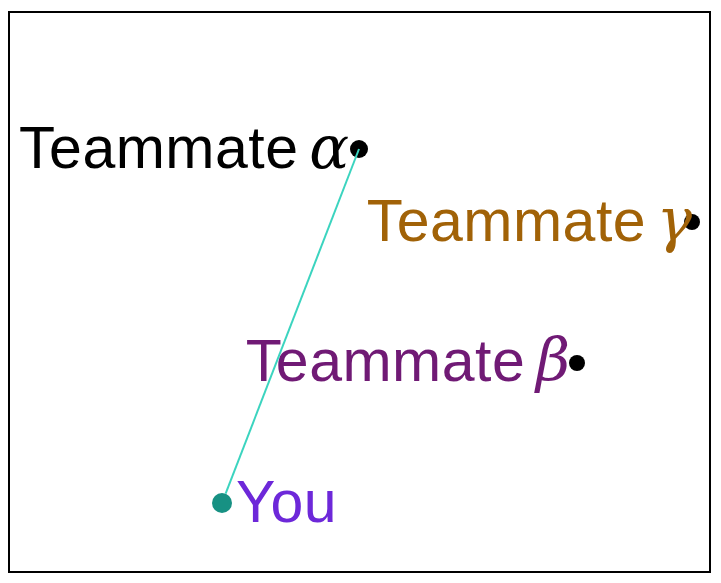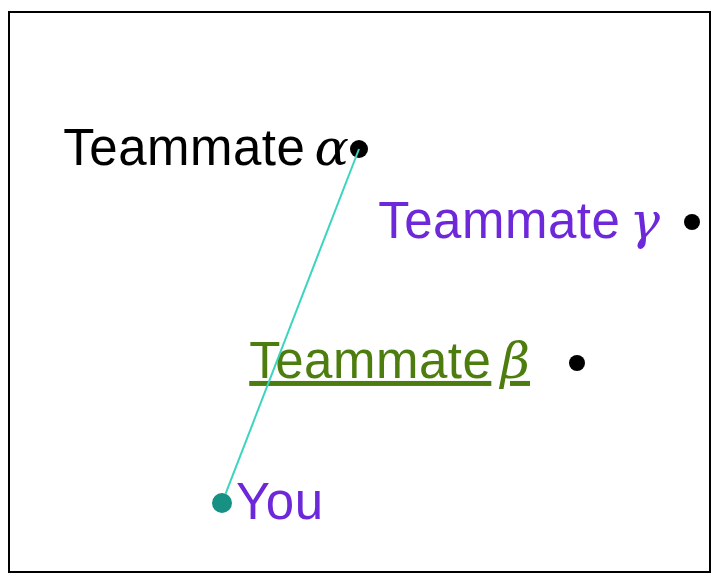--- a/index.html
+++ b/index.html
@@ -33,21 +33,21 @@
   .node-layer { z-index: 2; }
   .edge-layer { z-index: 3; pointer-events: none; }
   .node-dot {
     position: absolute;
     border-radius: 50%;
     transform: translate(-50%, -50%);
   }
   .node-label {
     position: absolute;
     white-space: nowrap;
-    font-size: 51px;
+    font-size: 59px;
     letter-spacing: 0.5px;
     line-height: 1.1;
     z-index: 4;
   }
   .node-label .symbol {
     font-family: "DejaVu Serif", serif;
     font-style: italic;
     margin-left: 0.18em;
     letter-spacing: 0;
   }
@@ -58,24 +58,24 @@
 </head>
 <body>
 
 <div class="frame" style="left: 8px; top: 11px; width: 699px; height: 558px; border: 2px solid rgb(0, 0, 0);"></div>
 
 <div class="node-layer">
   <span class="node-dot" style="left: 359px; top: 149px; width: 18px; height: 18px; background: rgb(0, 0, 0);"></span>
   <span class="node-label" style="left: 349px; top: 148px; transform: translate(-100%, -50%); color: rgb(0, 0, 0);"><span class="label-text">Teammate</span><span class="symbol">α</span></span>
 
   <span class="node-dot" style="left: 692px; top: 222px; width: 16px; height: 16px; background: rgb(0, 0, 0);"></span>
-  <span class="node-label" style="left: 660px; top: 221px; transform: translate(-100%, -50%); color: #6d28d9;"><span class="label-text">Teammate</span><span class="symbol">γ</span></span>
+  <span class="node-label" style="left: 692px; top: 221px; transform: translate(-100%, -50%); color: #a16207;"><span class="label-text">Teammate</span><span class="symbol">γ</span></span>
 
   <span class="node-dot" style="left: 577px; top: 363px; width: 16px; height: 16px; background: rgb(0, 0, 0);"></span>
-  <span class="node-label" style="left: 530px; top: 361px; transform: translate(-100%, -50%); color: #4d7c0f; text-decoration: underline;"><span class="label-text">Teammate</span><span class="symbol">β</span></span>
+  <span class="node-label" style="left: 570px; top: 361px; transform: translate(-100%, -50%); color: #701a75;"><span class="label-text">Teammate</span><span class="symbol">β</span></span>
 
   <span class="node-dot" style="left: 222px; top: 503px; width: 20px; height: 20px; background: rgb(23, 145, 131);"></span>
   <span class="node-label" style="left: 236px; top: 502px; transform: translate(0px, -50%); color: #6d28d9;"><span class="label-text">You</span></span>
 </div>
 
 <svg class="edge-layer" width="721" height="583" viewBox="0 0 721 583" xmlns="http://www.w3.org/2000/svg">
     <line x1="359" y1="149" x2="225.60920193665646" y2="493.67403295199716" stroke="#3BD4BF" stroke-width="2"></line>
   </svg>
 
 </body></html>

